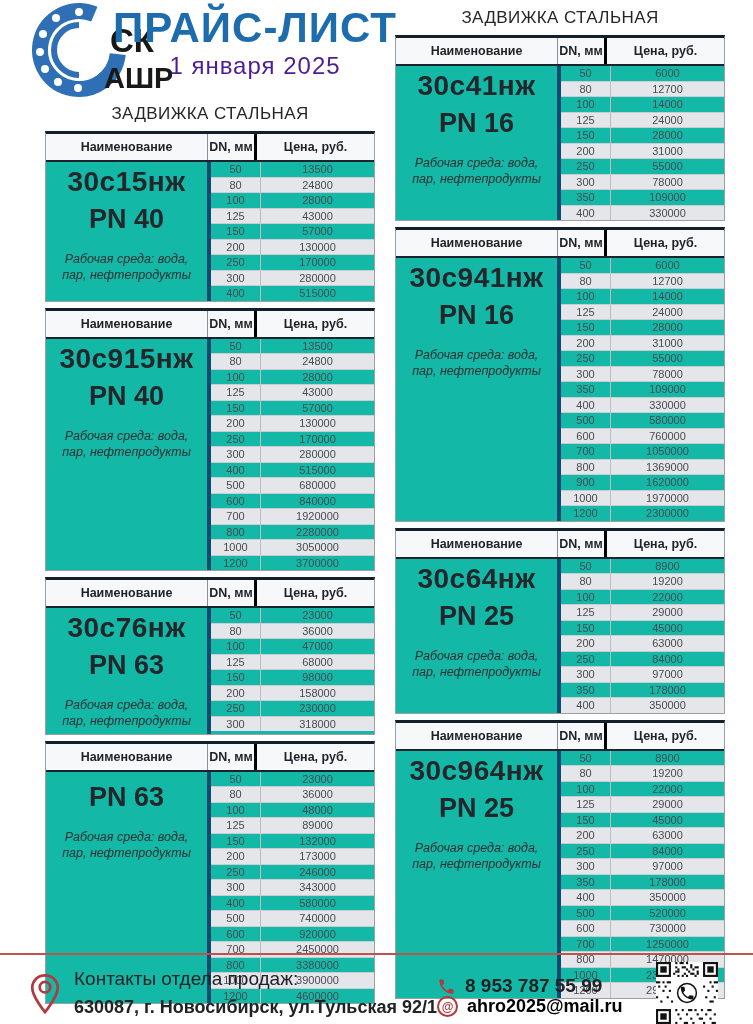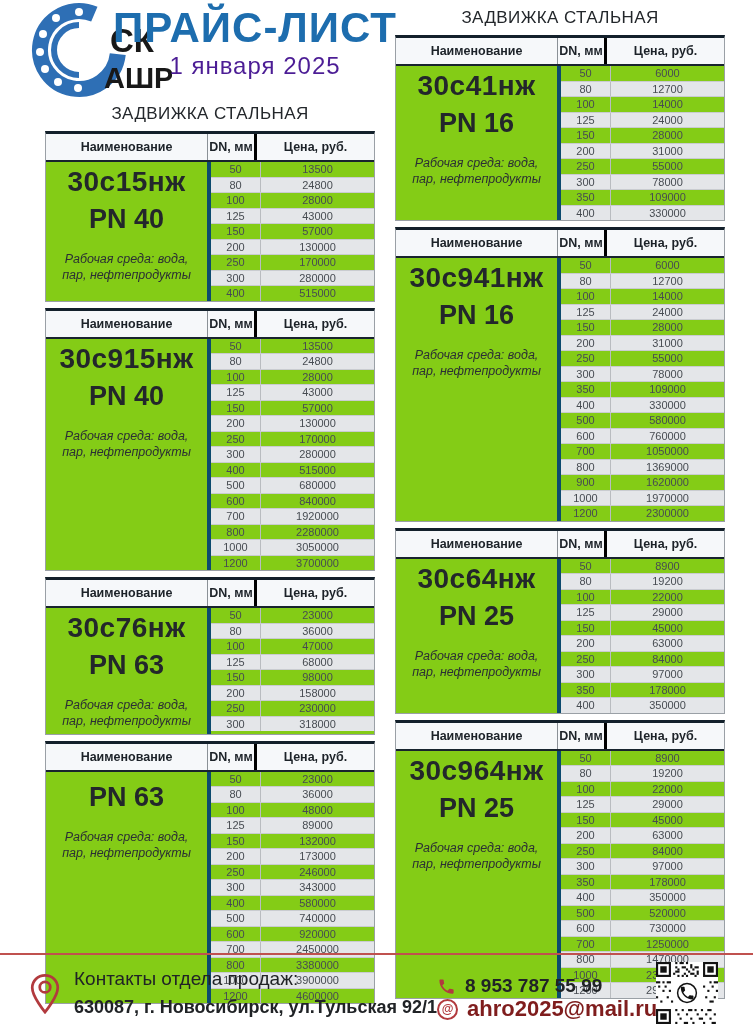--- a/index.html
+++ b/index.html
@@ -13,21 +13,21 @@
   .subtitle{font-size:24px;color:#4c1d95;letter-spacing:1px;margin-top:2px;}
 
   
   .col{position:absolute;width:330px;}
   .col-left{left:45px;top:96px;}
   .col-right{left:395px;top:0px;}
   .section-heading{font-size:17px;font-weight:normal;color:#23272b;text-align:center;
                    letter-spacing:.4px;margin:0 0 7px 0;padding-top:8px;}
 
   
-  .ptable{border:1px solid #9aa0a6;border-top:3px solid #13202b;background:#84cc16;
+  .ptable{border:1px solid #9aa0a6;border-top:3px solid #13202b;background:#14b8a6;
           margin-bottom:6px;box-sizing:border-box;}
   .phead{display:flex;height:26px;border-bottom:2px solid #18242e;background:#f6f8fa;
          font-weight:bold;font-size:12.5px;color:#1c2228;}
   .phead>div{display:flex;align-items:center;justify-content:center;}
   .ph-name{width:161px;}
   .ph-dn{width:50px;border-left:1px solid #8a9096;border-right:3px solid #000000;box-sizing:border-box;}
   .ph-price{flex:1;}
   .pbody{display:flex;}
   .pinfo{width:161px;display:flex;flex-direction:column;justify-content:flex-start;align-items:center;
          text-align:center;padding:4px 6px;box-sizing:border-box;}
@@ -45,21 +45,21 @@
   
   .footer-line{position:absolute;left:0;top:953px;width:753px;height:2px;background:#c0514f;}
   .footer{position:absolute;left:0;top:955px;width:753px;height:69px;}
   .pin-icon{position:absolute;left:30px;top:18px;}
   .contact-text{position:absolute;left:74px;top:13px;color:#202326;}
   .contact-title{font-size:19px;font-weight:400;}
   .contact-address{font-size:18px;font-weight:600;margin-top:7px;}
   .phone-row{position:absolute;left:437px;top:20px;display:flex;align-items:center;gap:9px;}
   .email-row{position:absolute;left:437px;top:41px;display:flex;align-items:center;gap:9px;}
   .phone-text{font-size:19px;font-weight:600;color:#202326;}
-  .email-text{font-size:22px;font-weight:600;color:#7f1d1d;}
+  .email-text{font-size:18px;font-weight:600;color:#000000;}
   .at-icon{width:17px;height:17px;border:2px solid #b23a3e;border-radius:50%;color:#b23a3e;
            font-weight:bold;font-size:12px;display:flex;align-items:center;justify-content:center;}
   .qr{position:absolute;left:656px;top:7px;width:62px;height:62px;}
 </style>
 </head>
 <body>
 
 <div class="page">
 
   <svg class="logo" viewBox="0 0 146 96">

